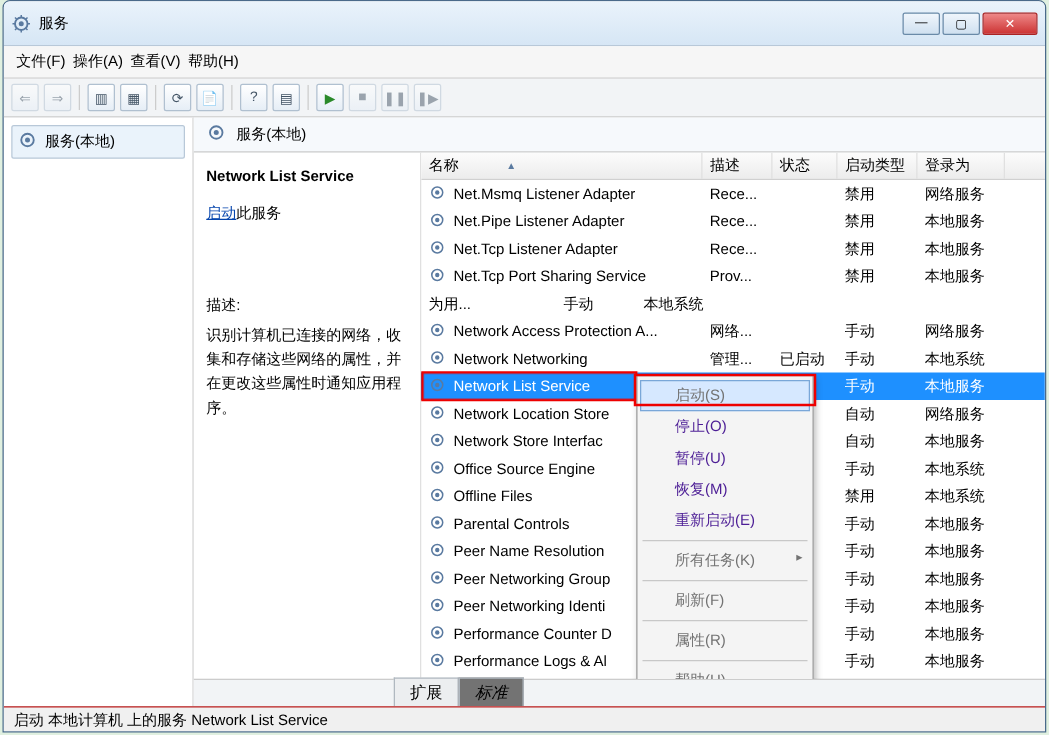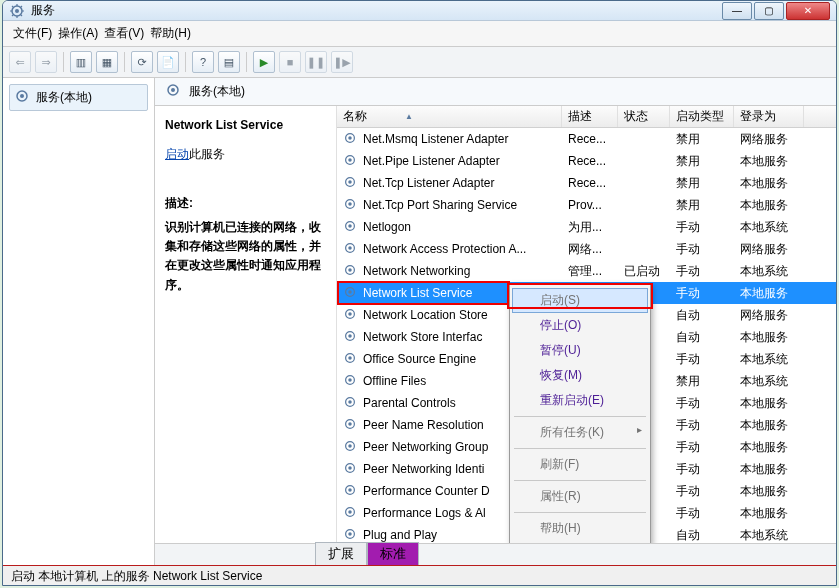--- a/index.html
+++ b/index.html
@@ -1,39 +1,39 @@
 <!DOCTYPE html>
 <html><head>
 <meta charset="utf-8">
 <style>
   * { box-sizing: border-box; margin: 0; padding: 0; }
   html, body { width: 839px; height: 588px; font-family: "Microsoft YaHei", "Segoe UI", Tahoma, sans-serif; font-size: 12px; overflow: hidden; background: #e0f0e0; }
   .window { position: absolute; left: 2px; top: 0; width: 835px; height: 586px; background: #fff; border: 1px solid #4a6a8a; border-radius: 6px 6px 0 0; overflow: hidden; display: flex; flex-direction: column; }
-  .titlebar { height: 20px; background: linear-gradient(#eaf3fb, #d6e6f5); display: flex; align-items: center; padding: 0 6px; border-bottom: 1px solid #b8c8d8; }
+  .titlebar { height: 36px; background: linear-gradient(#eaf3fb, #d6e6f5); display: flex; align-items: center; padding: 0 6px; border-bottom: 1px solid #b8c8d8; }
   .titlebar .icon { width: 16px; height: 16px; margin-right: 6px; }
   .titlebar .title { flex: 1; }
   .winbtns { display: flex; gap: 2px; }
   .winbtn { width: 30px; height: 18px; border: 1px solid #6a8aa8; border-radius: 2px; background: linear-gradient(#f0f6fc,#cfe0f0); display:flex;align-items:center;justify-content:center; font-size:10px; }
   .winbtn.close { width: 44px; background: linear-gradient(#e88,#c33); border-color:#a22; color:#fff; }
   .menubar { display:flex; gap:6px; padding:4px 10px; background:#f6f6f6; border-bottom:1px solid #ccc; }
   .menubar span { cursor:default; }
   .toolbar { display:flex; align-items:center; gap:4px; padding:4px 6px; background:#f2f4f6; border-bottom:1px solid #ccc; }
   .tbtn { width:22px; height:22px; border:1px solid #b0c0d0; background:linear-gradient(#fff,#e6eef6); border-radius:2px; display:flex;align-items:center;justify-content:center; font-size:11px; color:#456; }
   .tbtn.disabled { opacity:0.5; }
   .tsep { width:1px; height:20px; background:#ccc; margin:0 2px; }
   .body { flex:1; display:flex; overflow:hidden; }
   .nav { width:152px; background:#fff; border-right:1px solid #ccc; padding:6px; }
   .nav-item { display:flex; align-items:center; gap:6px; padding:3px 4px; border:1px solid #b8c8d8; background:#eaf3fb; border-radius:2px; }
   .main { flex:1; display:flex; flex-direction:column; background:#fff; }
   .main-header { height:28px; display:flex;align-items:center; gap:8px; padding:0 10px; border-bottom:1px solid #ccc; background:#f6f9fc; }
   .main-body { flex:1; display:flex; overflow:hidden; }
   .desc-pane { width:182px; padding:12px 10px; border-right:1px solid #e0e0e0; }
   .desc-pane h3 { font-size:12px; font-weight:bold; margin-bottom:14px; }
   .desc-pane .startlink { color:#0645ad; text-decoration:underline; margin-bottom:24px; display:inline-block; }
-  .desc-pane .dlabel { margin-top:8px; margin-bottom:6px;font-weight:bold; }
+  .desc-pane .dlabel { margin-top:33px; margin-bottom:6px; }
   .list-pane { flex:1; position:relative; overflow:hidden; }
   .list-header { display:flex; height:22px; background:linear-gradient(#fcfcfc,#ececec); border-bottom:1px solid #d0d0d0; }
   .list-header .col { border-right:1px solid #e0e0e0; padding:3px 6px; display:flex;align-items:center; gap:4px; }
   .rows { overflow:auto; height:calc(100% - 22px); }
   .row { display:flex; height:22px; align-items:center; }
   .row .cell { padding:0 6px; white-space:nowrap; overflow:hidden; text-overflow:ellipsis; }
   .row.selected { background:#1e90ff; color:#fff; }
   .row .svc-icon { width:16px; height:16px; margin-right:4px; flex:0 0 16px; }
   .col-name { width:225px; display:flex;align-items:center; }
   .col-desc { width:56px; }
@@ -44,21 +44,21 @@
   .ctxmenu { position:absolute; width:142px; background:#f4f4f4; border:1px solid #9a9a9a; box-shadow:2px 2px 6px rgba(0,0,0,0.3); padding:3px 2px; }
   .ctxmenu .item { padding:4px 20px 4px 28px; position:relative; }
   .ctxmenu .item.enabled { color:#737373; }
   .ctxmenu .item.disabled { color:#4c1d95; }
   .ctxmenu .item.hover { background:#d6e8ff; border:1px solid #7aa7d8; padding:3px 19px 3px 27px; }
   .ctxmenu hr { border:none; border-top:1px solid #c8c8c8; margin:3px 2px; }
   .ctxmenu .sub::after { content:"▸"; position:absolute; right:6px; font-size:10px; }
   .ctx-highlight { position:absolute; border:2px solid #e00; pointer-events:none; }
   .tabs { display:flex; gap:-1px; padding-left:160px; height:22px; align-items:flex-end; border-top:1px solid #ccc; background:#f2f4f6; }
   .tab { padding:2px 12px; border:1px solid #b0b8c0; border-bottom:none; background:#fff; font-size:13px; }
-  .tab.active { background:#a21caf; }
+  .tab.active { background:#737373;font-style:italic; }
   .tab.inactive { background:#eceef0; }
   .statusbar { height:20px; padding:2px 8px; background:#f0f0f0; border-top:1px solid #b91c1c; }
   .gear-icon svg { width:16px; height:16px; }
   .sort-arrow { font-size:8px; color:#5a7aa0; }
 </style>
 </head>
 <body>
 
 <div class="window">
   <div class="titlebar">
@@ -127,21 +127,21 @@
         <span>服务(本地)</span>
       </div>
 
       <div class="main-body">
         <div class="desc-pane">
           <h3>Network List Service</h3>
           <div>
             <a href="#" class="startlink">启动</a><span>此服务</span>
           </div>
           <div class="dlabel">描述:</div>
-          <div style="line-height:1.6;font-weight:bold;">识别计算机已连接的网络，收集和存储这些网络的属性，并在更改这些属性时通知应用程序。</div>
+          <div style="line-height:1.6;">识别计算机已连接的网络，收集和存储这些网络的属性，并在更改这些属性时通知应用程序。</div>
         </div>
 
         <div class="list-pane">
           <div class="list-header">
             <div class="col col-name"><span>名称</span>&nbsp;&nbsp;&nbsp;&nbsp;&nbsp;&nbsp;&nbsp;&nbsp;&nbsp;<span class="sort-arrow">▲</span></div>
             <div class="col col-desc">
                 <span>描述</span>
               </div>
             <div class="col col-status">
                 <span>状态</span>
@@ -200,27 +200,20 @@
                       <circle cx="8" cy="8" r="2" fill="#5a7aa0"></circle>
                     </svg></span>
                   <span>Net.Tcp Port Sharing Service</span>
                 </div>
                 <div class="cell col-desc">Prov...</div>
                 <div class="cell col-status"></div>
                 <div class="cell col-startup">禁用</div>
                 <div class="cell col-logon">本地服务</div>
               </div>
               <div class="row">
-                <div class="cell col-name">
-                  <span class="svc-icon"><svg viewBox="0 0 16 16" width="14" height="14">
-                      <circle cx="8" cy="8" r="5" fill="none" stroke="#5a7aa0" stroke-width="1.4"></circle>
-                      <circle cx="8" cy="8" r="2" fill="#5a7aa0"></circle>
-                    </svg></span>
-                  <span>Netlogon</span>
-                </div>
                 <div class="cell col-desc">为用...</div>
                 <div class="cell col-status"></div>
                 <div class="cell col-startup">手动</div>
                 <div class="cell col-logon">本地系统</div>
               </div>
               <div class="row">
                 <div class="cell col-name">
                   <span class="svc-icon"><svg viewBox="0 0 16 16" width="14" height="14">
                       <circle cx="8" cy="8" r="5" fill="none" stroke="#5a7aa0" stroke-width="1.4"></circle>
                       <circle cx="8" cy="8" r="2" fill="#5a7aa0"></circle>

